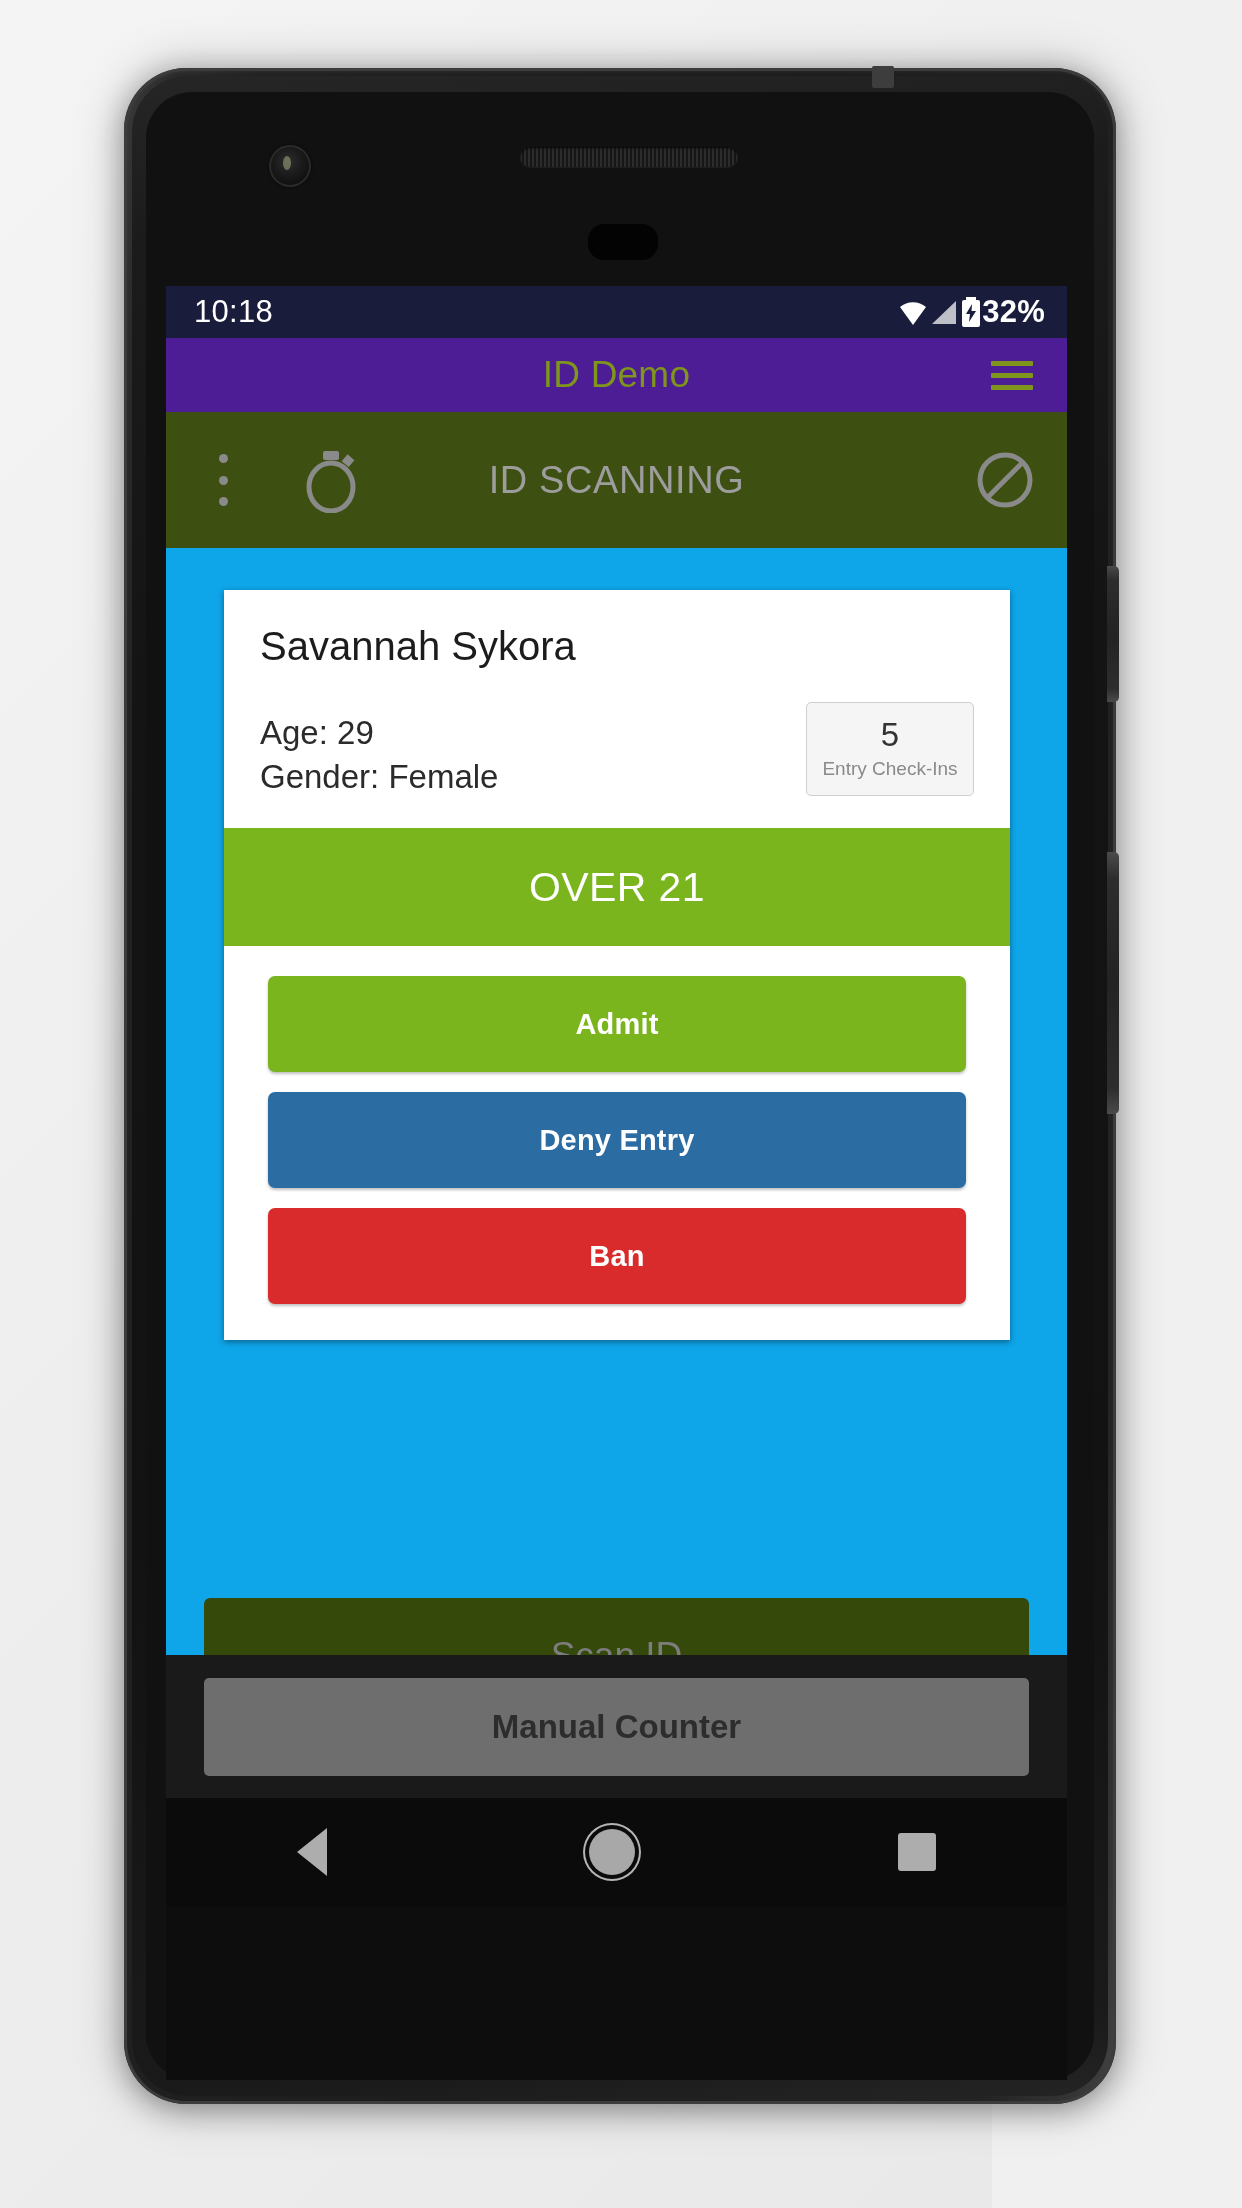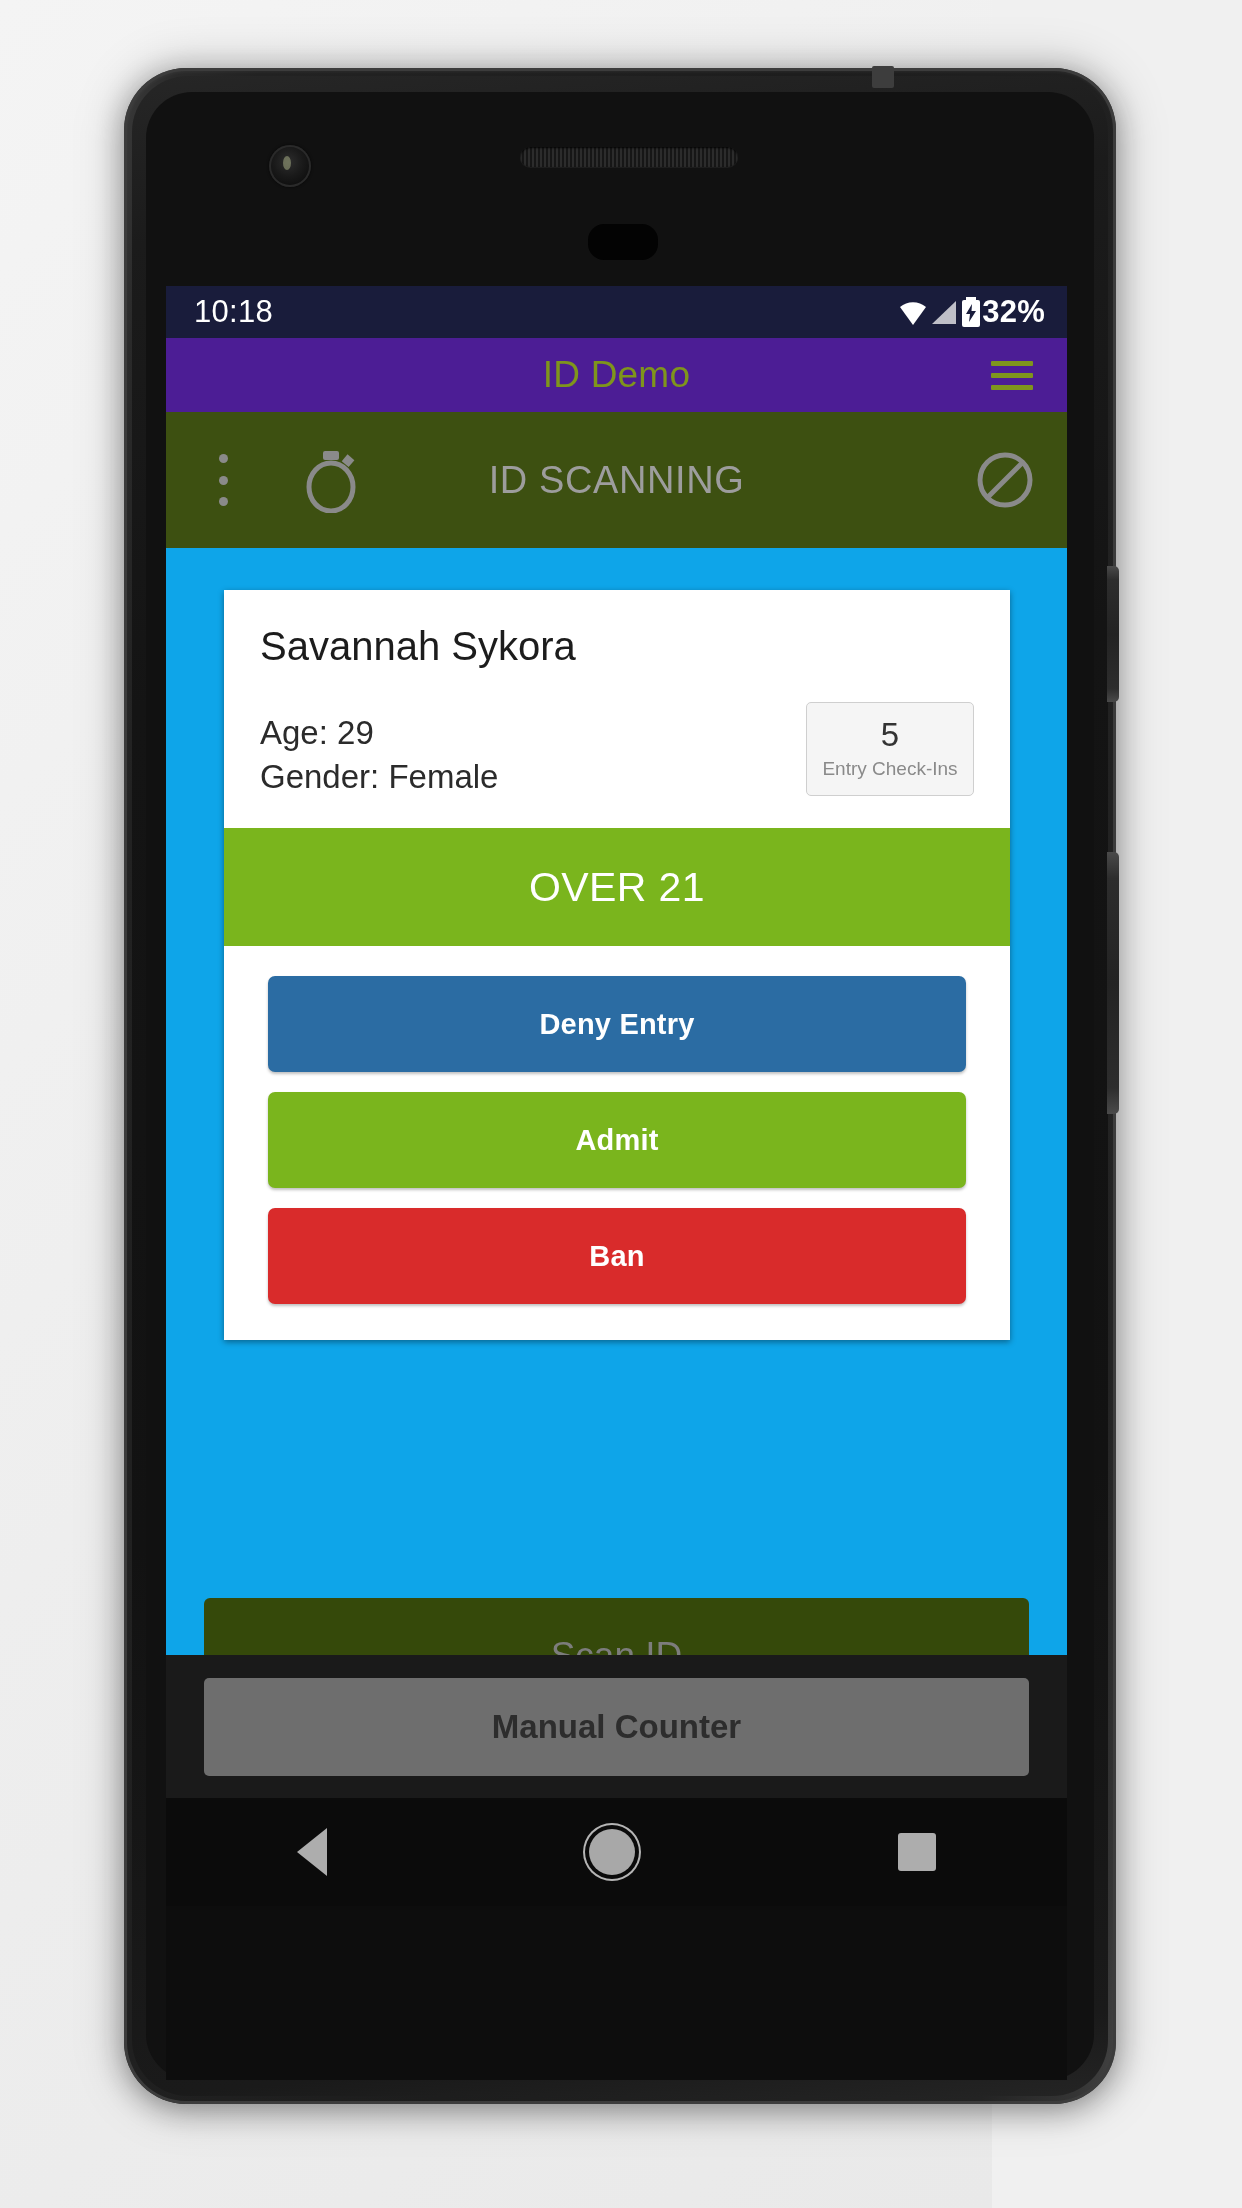--- a/index.html
+++ b/index.html
@@ -384,22 +384,22 @@
           <div class="person-meta">Gender: Female</div>
           <div class="checkin-box">
             <div class="checkin-num">5</div>
             <div class="checkin-lbl">Entry Check-Ins</div>
           </div>
         </div>
 
         <div class="status-banner">OVER 21</div>
 
         <div class="actions">
+          <div class="btn btn-admit">Admit</div>
           <div class="btn btn-deny">Deny Entry</div>
-          <div class="btn btn-admit">Admit</div>
           <div class="btn btn-ban">Ban</div>
         </div>
       </div>
 
       <div class="scan-wrap">
         <div class="btn-scan">Scan ID</div>
       </div>
 
       <div class="bottom-bar">
         <div class="btn-manual">Manual Counter</div>

